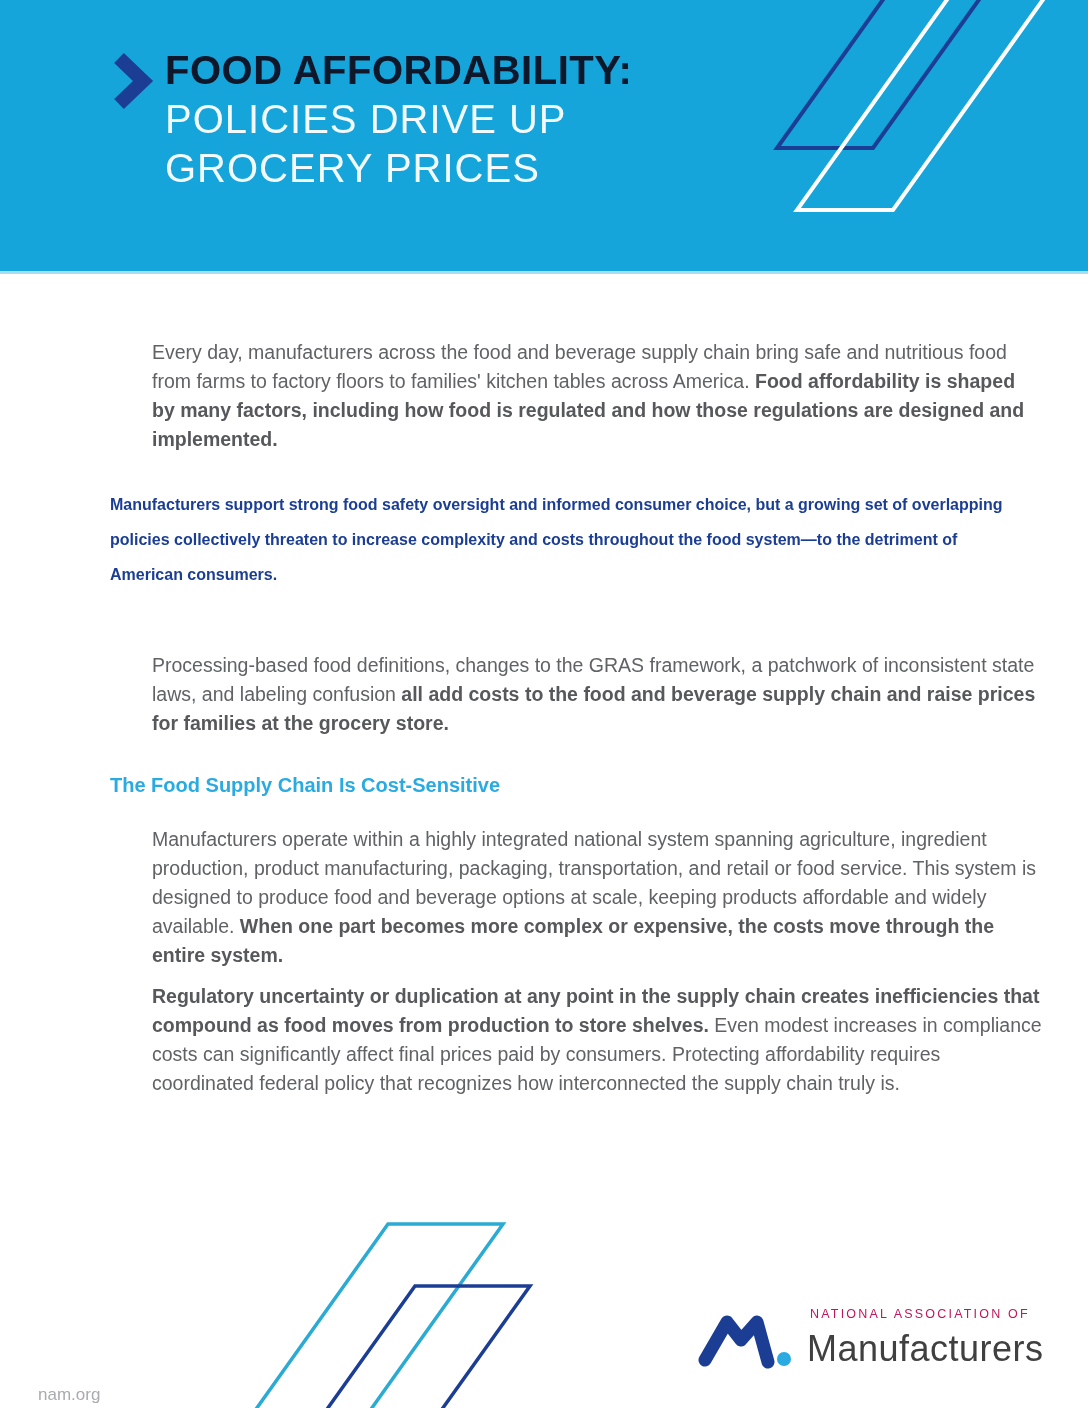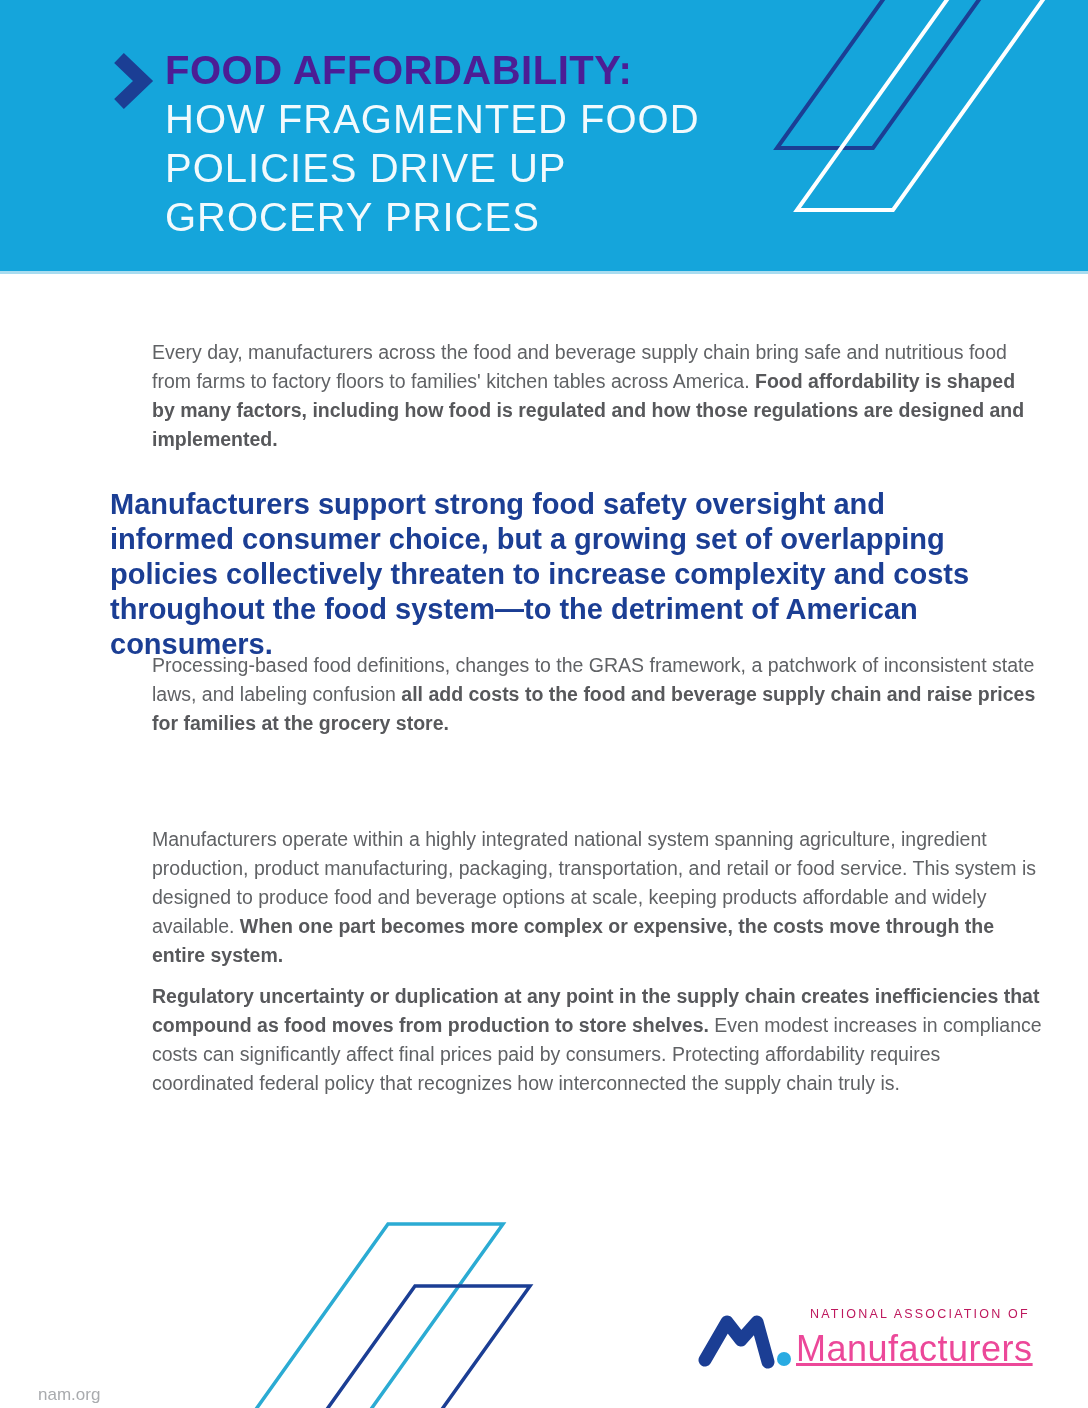--- a/index.html
+++ b/index.html
@@ -13,30 +13,30 @@
   .header {
     position:absolute; left:0; top:0; width:1088px; height:274px;
     background:#15A5DB; border-bottom:3px solid #A8DCF0;
   }
   .header-decor { position:absolute; left:0; top:0; width:1088px; height:274px; display:block; }
   .chevron { position:absolute; left:112px; top:52px; width:42px; height:58px; }
   .title-block {
     position:absolute; left:165px; top:46px;
     font-size:40px; line-height:49px; letter-spacing:1px; color:#F2FAFD;
   }
-  .title-bold { font-weight:700; color:#4c1d95; letter-spacing:0.5px; }
+  .title-bold { font-weight:700; color:#0f172a; letter-spacing:0.5px; }
   
   .para {
     position:absolute; left:110px; width:885px;
     font-size:19.5px; line-height:29px; color:#606265;margin-left:42px;
   }
   .para .b { font-weight:700; color:#57585B; }
   .callout {
     position:absolute; left:110px; top:487px; width:905px;
-    font-size:29px; line-height:35px; font-weight:700; color:#1B3E94;
+    font-size:16px; line-height:35px; font-weight:700; color:#1B3E94;
   }
   .p1 { top:338px; }
   .p2 { top:651px; }
   .section-heading {
     position:absolute; left:110px; top:774px;
     font-size:20px; font-weight:700; color:#29ABE2;
   }
   .p3 { top:825px; }
   .p4 { top:982px; width:895px; }
   
@@ -45,56 +45,56 @@
     position:absolute; left:38px; top:1342px;
     font-size:17px; color:#A9ABAE;margin-top:43px;
   }
   .logo { position:absolute; left:698px; top:1298px; width:360px; height:90px; }
   .logo-mark { position:absolute; left:0; top:0; width:100px; height:80px; }
   .logo-small {
     position:absolute; left:112px; top:9px;
     font-size:12.5px; letter-spacing:2.2px; color:#be185d; white-space:nowrap;
   }
   .logo-name {
-    position:absolute; left:98px; top:30px;
-    font-size:36px; color:#ec4899; letter-spacing:0.5px; white-space:nowrap;text-decoration:underline;
+    position:absolute; left:109px; top:30px;
+    font-size:36px; color:#404040; letter-spacing:0.5px; white-space:nowrap;
   }
 </style>
 </head>
 <body>
 
 <div class="page">
 
   <div class="header">
     <svg class="header-decor" viewBox="0 0 1088 274" xmlns="http://www.w3.org/2000/svg">
       <polygon points="897,-20 993,-20 873,148 777,148" fill="none" stroke="#1B3E94" stroke-width="4"></polygon>
       <polygon points="961,-20 1057,-20 893,210 797,210" fill="none" stroke="#FFFFFF" stroke-width="4"></polygon>
     </svg>
     <svg class="chevron" viewBox="0 0 42 58" xmlns="http://www.w3.org/2000/svg">
       <path d="M7,6 L31,29 L7,52" fill="none" stroke="#1B3E94" stroke-width="14" stroke-linejoin="miter"></path>
     </svg>
     <div class="title-block">
       <div class="title-bold">FOOD AFFORDABILITY:</div>
-      <div>HOW FRAGMENTED FOOD</div>
       <div>POLICIES DRIVE UP</div>
       <div>GROCERY PRICES</div>
     </div>
   </div>
 
   <svg class="footer-decor" viewBox="0 0 1088 1408" xmlns="http://www.w3.org/2000/svg">
     <polygon points="388,1224 503,1224 369,1412 254,1412" fill="none" stroke="#2BABD3" stroke-width="3.5"></polygon>
     <polygon points="415,1286 530,1286 440,1412 325,1412" fill="none" stroke="#1B3E94" stroke-width="3.5"></polygon>
   </svg>
 
   <p class="para p1"><span>Every day, manufacturers across the food and beverage supply chain bring safe and nutritious food from farms to factory floors to families' kitchen tables across America. </span><span class="b">Food affordability is shaped by many factors, including how food is regulated and how those regulations are designed and implemented.</span></p>
 
   <p class="callout">Manufacturers support strong food safety oversight and informed consumer choice, but a growing set of overlapping policies collectively threaten to increase complexity and costs throughout the food system—to the detriment of American consumers.</p>
 
   <p class="para p2"><span>Processing-based food definitions, changes to the GRAS framework, a patchwork of inconsistent state laws, and labeling confusion </span><span class="b">all add costs to the food and beverage supply chain and raise prices for families at the grocery store.</span></p>
 
+  <h2 class="section-heading">The Food Supply Chain Is Cost-Sensitive</h2>
 
   <p class="para p3"><span>Manufacturers operate within a highly integrated national system spanning agriculture, ingredient production, product manufacturing, packaging, transportation, and retail or food service. This system is designed to produce food and beverage options at scale, keeping products affordable and widely available. </span><span class="b">When one part becomes more complex or expensive, the costs move through the entire system.</span></p>
 
   <p class="para p4"><span class="b">Regulatory uncertainty or duplication at any point in the supply chain creates inefficiencies that compound as food moves from production to store shelves. </span><span>Even modest increases in compliance costs can significantly affect final prices paid by consumers. Protecting affordability requires coordinated federal policy that recognizes how interconnected the supply chain truly is.</span></p>
 
   <div class="site-url">nam.org</div>
 
   <div class="logo">
     <svg class="logo-mark" viewBox="0 0 100 80" xmlns="http://www.w3.org/2000/svg">
       <polyline points="7,62 29,24 43,42 59,24 70,64" fill="none" stroke="#1B3E94" stroke-width="13" stroke-linecap="round" stroke-linejoin="round"></polyline>

